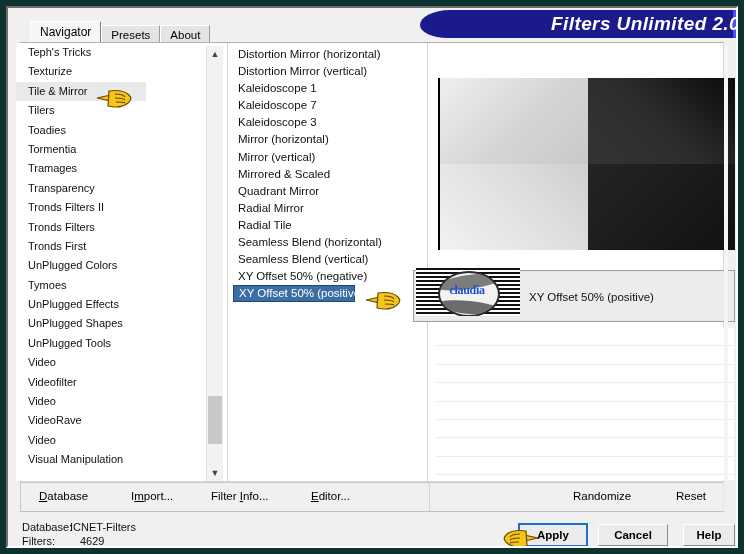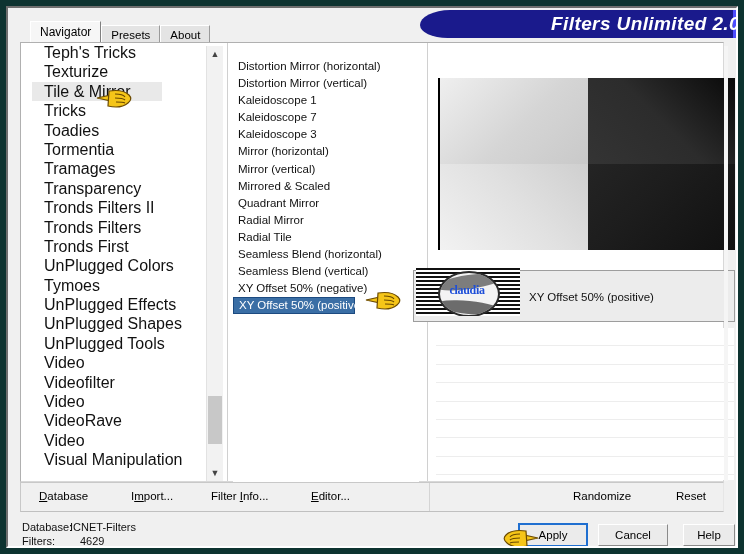--- a/index.html
+++ b/index.html
@@ -118,25 +118,25 @@
     border-top: 1px solid #b0b0b0;
     border-left: 1px solid #b0b0b0;
     border-right: 1px solid #d8d8d8;
     border-bottom: 1px solid #d8d8d8;
     box-sizing: border-box;
   }
 
   
   #cat-list {
     position: absolute;
-    left: 24px; top: 35px;
+    left: 8px; top: 35px;
     width: 185px; height: 438px;
     background: #ffffff;
     overflow: hidden;
-    font-size: 16px;
+    font-size: 11px;
   }
   .cat-item {
     height: 19.4px;
     line-height: 19.4px;
     padding-left: 12px;
     color: #111;
     white-space: nowrap;
     overflow: hidden;
   }
   .cat-item.sel {
@@ -177,21 +177,20 @@
   }
 
   
   #filter-list {
     position: absolute;
     left: 225px; top: 38px;
     width: 186px; height: 435px;
     background: #ffffff;
     overflow: hidden;
     font-size: 11.5px;
-    margin-top: 12px;
   }
   .f-item {
     height: 17.1px;
     line-height: 17.1px;
     padding-left: 5px;
     color: #111;
     white-space: nowrap;
   }
   .f-item.sel {
     background: #3a6ea5;
@@ -374,20 +373,21 @@
     border-left: 1px solid #ffffff;
     border-right: 1px solid #8a8a8a;
     border-bottom: 1px solid #8a8a8a;
     font-size: 11.5px;
     color: #000;
     display: flex;
     align-items: center;
     justify-content: center;
     box-sizing: border-box;
     font-family: "Liberation Sans", sans-serif;
+    font-weight: bold;
   }
   #btn-apply  { left: 510px; width: 70px; border: 2px solid #1f6fd0; height: 24px; top: 7px; background:#ebebeb; }
   #btn-cancel { left: 590px; width: 70px; }
   #btn-help   { left: 668px; width: 52px; margin-left: 7px; }
 
   
   .hand {
     position: absolute;
     width: 46px; height: 28px;
     z-index: 40;
@@ -415,21 +415,21 @@
         <div class="tab">Presets</div>
         <div class="tab">About</div>
       </div>
 
       <div id="panel"></div>
 
       <div id="cat-list">
         <div class="cat-item">Teph's Tricks</div>
         <div class="cat-item">Texturize</div>
         <div class="cat-item sel">Tile &amp; Mirror</div>
-        <div class="cat-item">Tricks</div>
+        <div class="cat-item">Tilers</div>
         <div class="cat-item">Toadies</div>
         <div class="cat-item">Tormentia</div>
         <div class="cat-item">Tramages</div>
         <div class="cat-item">Transparency</div>
         <div class="cat-item">Tronds Filters II</div>
         <div class="cat-item">Tronds Filters</div>
         <div class="cat-item">Tronds First</div>
         <div class="cat-item">UnPlugged Colors</div>
         <div class="cat-item">Tymoes</div>
         <div class="cat-item">UnPlugged Effects</div>

